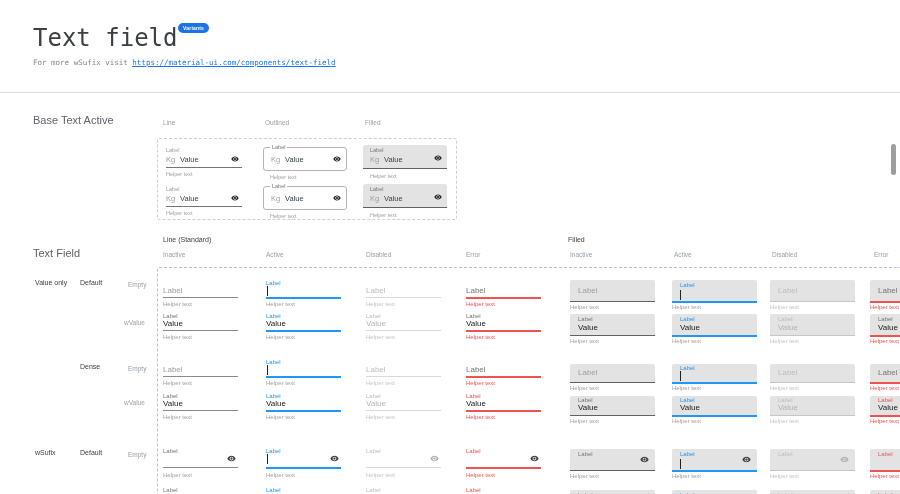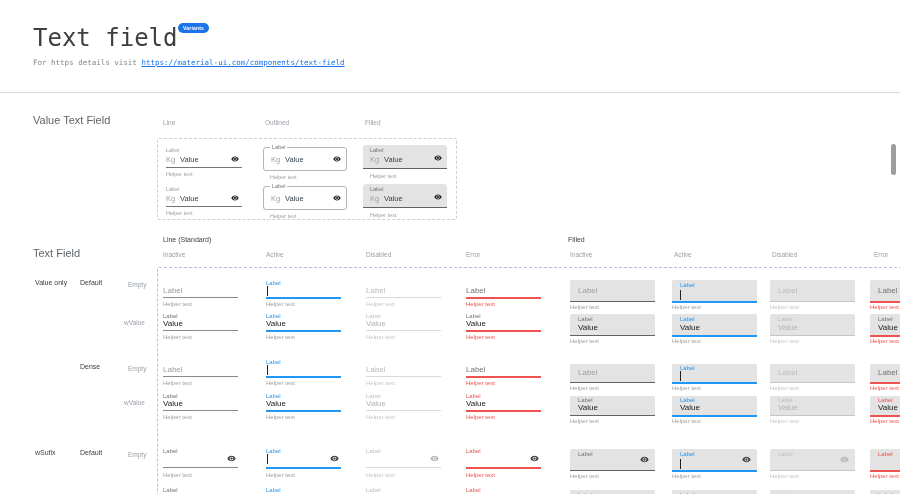--- a/index.html
+++ b/index.html
@@ -20,24 +20,24 @@
   .row-state{font-size:6.5px;color:#9aa0a6;}
   .frame{border:1px dashed #cfcfcf;border-radius:2px;}
   #matrix-frame{border-color:#b7bee6;}
   #scrollbar-thumb{left:891px;top:144px;width:5px;height:31px;background:#9e9e9e;border-radius:3px;}
 </style>
 </head>
 <body>
 
 <div class="abs mono" id="page-title">Text field</div>
 <div class="abs" id="title-badge">Variants</div>
-<div class="abs mono" id="subtitle"><span>For https details visit </span><a href="#">https://material-ui.com/components/text-field</a></div>
+<div class="abs mono" id="subtitle"><span>For more wSufix visit </span><a href="#">https://material-ui.com/components/text-field</a></div>
 <div class="abs divider"></div>
 
-<div class="abs section-title" style="left:33px;top:114px;">Value Text Field</div>
+<div class="abs section-title" style="left:33px;top:114px;">Base Text Active</div>
 <div class="abs col-hdr" style="left:163px;top:119px;">Line</div>
 <div class="abs col-hdr" style="left:265px;top:119px;">Outlined</div>
 <div class="abs col-hdr" style="left:365px;top:119px;">Filled</div>
 <div class="abs frame" id="base-frame" style="left:157px;top:138px;width:298px;height:80px;"></div>
 
 <div class="abs section-title" style="left:33px;top:247px;">Text Field</div>
 <div class="abs grp-hdr" style="left:163px;top:236px;">Line (Standard)</div>
 <div class="abs grp-hdr" style="left:568px;top:236px;">Filled</div>
 
 <div class="abs col-hdr" style="left:163px;top:251px;">Inactive</div>

